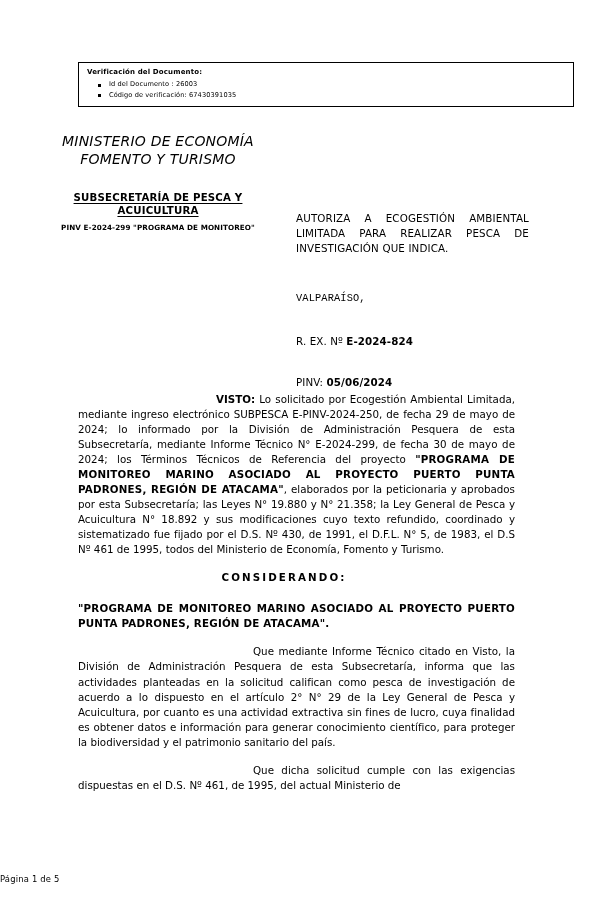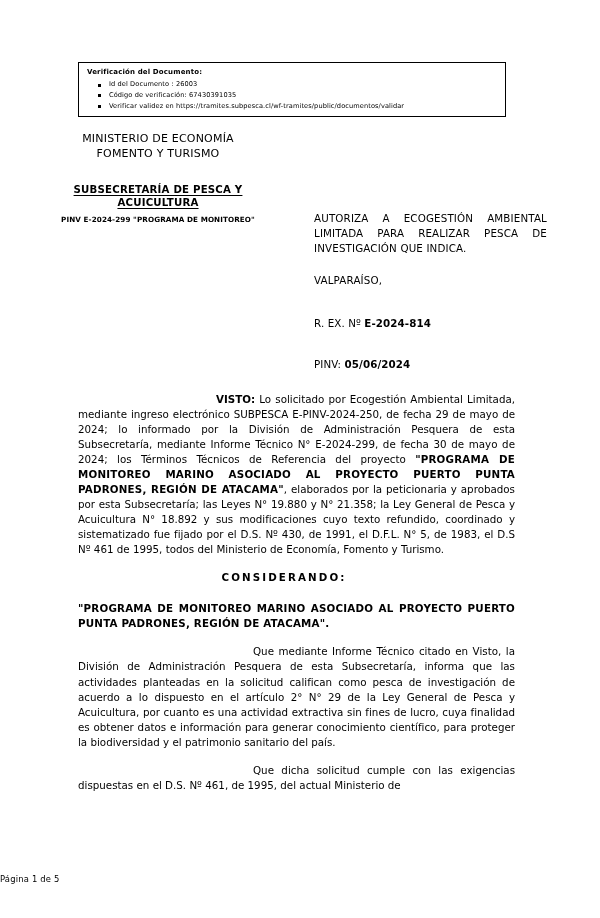--- a/index.html
+++ b/index.html
@@ -15,21 +15,21 @@
     font-family: "DejaVu Sans", sans-serif;
     color: #000000;
     overflow: hidden;
   }
 
   
   .verif-box {
     position: absolute;
     left: 78px;
     top: 62px;
-    width: 428px;
+    width: 496px;
     box-sizing: border-box;
     border: 1px solid #000;
     padding: 4px 6px 5px 8px;
     font-size: 6.6px;
     line-height: 1.62;
     letter-spacing: 0.1px;
   }
   .verif-title {
     font-weight: bold;
     font-size: 7px;
@@ -58,22 +58,23 @@
   
   .inst-head {
     position: absolute;
     left: 33px;
     top: 132px;
     width: 250px;
     text-align: center;
     line-height: 1.32;
   }
   .inst-line {
-    font-size: 11px;
-    letter-spacing: 0.2px;
+    font-size: 14px;
+    letter-spacing: 0.2px;
+    font-style: italic;
   }
   .inst-sub {
     margin-top: 22px;
     font-size: 10.2px;
     font-weight: bold;
     letter-spacing: 0.2px;
   }
   .inst-sub span {
     display: block;
     text-decoration: underline;
@@ -82,32 +83,32 @@
   .inst-code {
     margin-top: 5px;
     font-size: 7.2px;
     font-weight: bold;
     letter-spacing: 0.1px;
   }
 
   
   .title-block {
     position: absolute;
-    left: 314px;
+    left: 296px;
     top: 211px;
     width: 233px;
     font-size: 10.3px;
     line-height: 1.48;
   }
   .title-block .subject {
     text-align: justify;
     text-align-last: left;
     letter-spacing: 0.15px;
   }
-  .title-block .city { margin-top: 16px; letter-spacing: 0.15px; }
+  .title-block .city { margin-top: 34px; letter-spacing: 0.15px; font-family: Liberation Mono, monospace; }
   .title-block .resol { margin-top: 28px; letter-spacing: 0.1px; }
   .title-block .date  { margin-top: 26px; letter-spacing: 0.1px; }
   .title-block b { font-weight: bold; }
 
   
   .body-text {
     position: absolute;
     left: 78px;
     top: 392px;
     width: 452px;
@@ -151,38 +152,37 @@
 </head>
 <body>
 
 <div class="page">
 
   <div class="verif-box">
     <div class="verif-title">Verificación del Documento:</div>
     <ul class="verif-list">
       <li>Id del Documento : 26003</li>
       <li>Código de verificación: 67430391035</li>
-      <li>Verificar validez en https://tramites.subpesca.cl/wf-tramites/public/documentos/validar</li>
     </ul>
   </div>
 
   <div class="inst-head">
     <div class="inst-line">MINISTERIO DE ECONOMÍA</div>
     <div class="inst-line">FOMENTO Y TURISMO</div>
     <div class="inst-sub">
       <span>SUBSECRETARÍA DE PESCA Y</span>
       <span>ACUICULTURA</span>
     </div>
     <div class="inst-code">PINV E-2024-299 "PROGRAMA DE MONITOREO"</div>
   </div>
 
   <div class="title-block">
     <div class="subject">AUTORIZA A ECOGESTIÓN AMBIENTAL LIMITADA PARA REALIZAR PESCA DE INVESTIGACIÓN QUE INDICA.</div>
     <div class="city">VALPARAÍSO,</div>
-    <div class="resol"><span>R. EX. Nº </span><b>E-2024-814</b></div>
+    <div class="resol"><span>R. EX. Nº </span><b>E-2024-824</b></div>
     <div class="date"><span>PINV: </span><b>05/06/2024</b></div>
   </div>
 
   <div class="body-text">
 
     <p class="para"><span class="lead"></span><b>VISTO:</b><span> Lo solicitado por Ecogestión Ambiental Limitada, mediante ingreso electrónico SUBPESCA E-PINV-2024-250, de fecha 29 de mayo de 2024; lo informado por la División de Administración Pesquera de esta Subsecretaría, mediante Informe Técnico N° E-2024-299, de fecha 30 de mayo de 2024; los Términos Técnicos de Referencia del proyecto </span><span class="proj-name">"PROGRAMA DE MONITOREO MARINO ASOCIADO AL PROYECTO PUERTO PUNTA PADRONES, REGIÓN DE ATACAMA"</span><span>, elaborados por la peticionaria y aprobados por esta Subsecretaría; las Leyes N° 19.880 y N° 21.358; la Ley General de Pesca y Acuicultura N° 18.892 y sus modificaciones cuyo texto refundido, coordinado y sistematizado fue fijado por el D.S. Nº 430, de 1991, el D.F.L. N° 5, de 1983, el D.S Nº 461 de 1995, todos del Ministerio de Economía, Fomento y Turismo.</span></p>
 
     <p class="considerando">CONSIDERANDO:</p>
 
     <p class="para"><span class="proj-name">"PROGRAMA DE MONITOREO MARINO ASOCIADO AL PROYECTO PUERTO PUNTA PADRONES, REGIÓN DE ATACAMA".</span></p>

